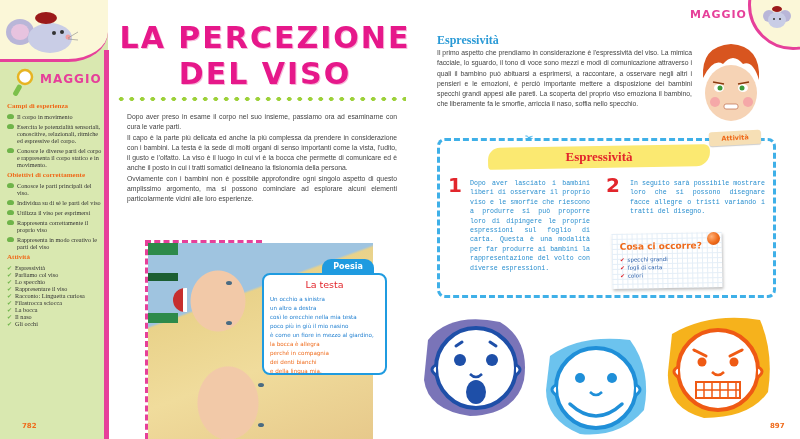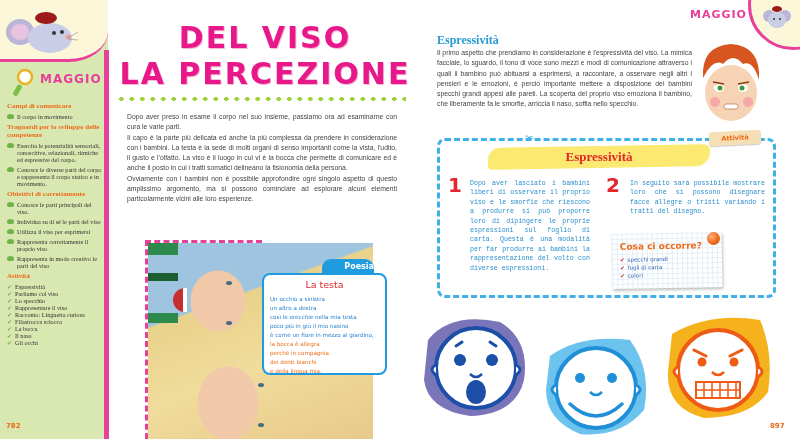--- a/index.html
+++ b/index.html
@@ -30,21 +30,21 @@
 
   .photo-frame { position: absolute; left: 145px; top: 240px; width: 117px; height: 199px; border-left: 3px dashed #e6409a; border-top: 3px dashed #e6409a; }
   .photo { position: absolute; left: 148px; top: 243px; width: 225px; height: 196px; background:
      radial-gradient(ellipse 45px 50px at 70px 58px, #f2c9a8 60%, transparent 62%),
      radial-gradient(ellipse 50px 60px at 80px 160px, #f2c9a8 60%, transparent 62%),
      linear-gradient(160deg, #9fc4e0 0%, #9fc4e0 30%, #e9d28a 31%, #f0dc9c 60%, #e7c98b 100%); overflow: hidden; }
   .stripe { position: absolute; left: 0; width: 30px; background: #2d8a4a; }
   .mouth { position: absolute; width: 24px; height: 14px; background: #c62f2f; border-radius: 0 0 14px 14px; border-top: 4px solid #fff; }
   .eye { position: absolute; width: 6px; height: 4px; background: #4a6b82; border-radius: 50%; }
 
-  .poem-tab { position: absolute; left: 322px; top: 259px; width: 52px; height: 16px; background: #1f9be0; border-radius: 9px 9px 0 0; color: #fff; font-family: "DejaVu Sans", sans-serif; font-weight: bold; font-size: 8px; text-align: right; line-height: 16px; }
+  .poem-tab { position: absolute; left: 322px; top: 259px; width: 52px; height: 16px; background: #1f9be0; border-radius: 9px 9px 0 0; color: #fff; font-family: "DejaVu Sans", sans-serif; font-weight: bold; font-size: 8px; text-align: center; line-height: 16px; }
   .poem-box { position: absolute; left: 262px; top: 273px; width: 125px; height: 102px; background: #fff; border: 2px solid #1f9be0; border-radius: 8px; padding: 4px 6px; }
   .poem-title { text-align: center; color: #e2262c; font-family: "DejaVu Sans", sans-serif; font-size: 9.5px; margin-bottom: 5px; }
   .poem-line { font-family: "DejaVu Sans", sans-serif; font-size: 5.6px; line-height: 9px; white-space: nowrap; }
   .poem-line.blue { color: #1f7fd0; }
   .poem-line.orange { color: #ef6a1a; }
 
   
   .r-head { position: absolute; left: 437px; top: 33px; color: #2a9ad6; font-family: "Liberation Serif", serif; font-size: 12px; font-weight: bold; }
   .r-text { position: absolute; left: 437px; top: 48px; width: 255px; font-size: 6.8px; line-height: 10.3px; text-align: justify; color: #444; }
   .maggio-right { position: absolute; left: 690px; top: 8px; font-family: "DejaVu Sans", sans-serif; font-weight: bold; font-size: 11px; color: #e6409a; letter-spacing: 1px; }
@@ -85,27 +85,26 @@
     <line x1="62" y1="37" x2="72" y2="38" stroke="#888" stroke-width=".6"></line>
 </svg>
 <div class="pink-rule"></div>
 <svg class="magnifier" viewBox="0 0 22 30">
   <circle cx="13" cy="9" r="7" fill="#fff" stroke="#e7b422" stroke-width="2.5"></circle>
   <rect x="3" y="16" width="5" height="12" rx="2" fill="#7cc04a" transform="rotate(30 5 22)"></rect>
 </svg>
 <div class="maggio-left">MAGGIO</div>
 
 <div class="sb-content">
-  <div class="sb-h">Campi di comunicare</div>
+  <div class="sb-h">Campi di esperienza</div>
   <div class="sb-item">
       <span class="sb-bullet"></span>
       <span>Il corpo in movimento</span>
     </div>
 
-  <div class="sb-h">Traguardi per lo sviluppo delle competenze</div>
   <div class="sb-item">
       <span class="sb-bullet"></span>
       <span>Esercita le potenzialità sensoriali, conoscitive, relazionali, ritmiche ed espressive del corpo.</span>
     </div>
   <div class="sb-item">
       <span class="sb-bullet"></span>
       <span>Conosce le diverse parti del corpo e rappresenta il corpo statico e in movimento.</span>
     </div>
 
   <div class="sb-h">Obiettivi di correttamente</div>
@@ -163,25 +162,25 @@
     <li>
         <span class="check">✔</span>
         <span>Il naso</span>
       </li>
     <li>
         <span class="check">✔</span>
         <span>Gli occhi</span>
       </li>
   </ul>
 </div>
-<div class="pgnum" style="left:6px; top:422px;">782</div>
+<div class="pgnum" style="left:22px; top:422px;">782</div>
 
 <div class="title">
+  <div>LA PERCEZIONE</div>
   <div>DEL VISO</div>
-  <div>LA PERCEZIONE</div>
 </div>
 <div class="dots"></div>
 <div class="intro">
   <p>Dopo aver preso in esame il corpo nel suo insieme, passiamo ora ad esaminarne con cura le varie parti.</p>
   <p>Il capo è la parte più delicata ed anche la più complessa da prendere in considerazione con i bambini. La testa è la sede di molti organi di senso importanti come la vista, l'udito, il gusto e l'olfatto. La viso è il luogo in cui vi è la bocca che permette di comunicare ed è anche il posto in cui i tratti somatici delineano la fisionomia della persona.</p>
   <p>Ovviamente con i bambini non è possibile approfondire ogni singolo aspetto di questo amplissimo argomento, ma si possono cominciare ad esplorare alcuni elementi particolarmente vicini alle loro esperienze.</p>
 </div>
 
 <div class="photo">
   <div class="stripe" style="top:0; height:12px;"></div>

